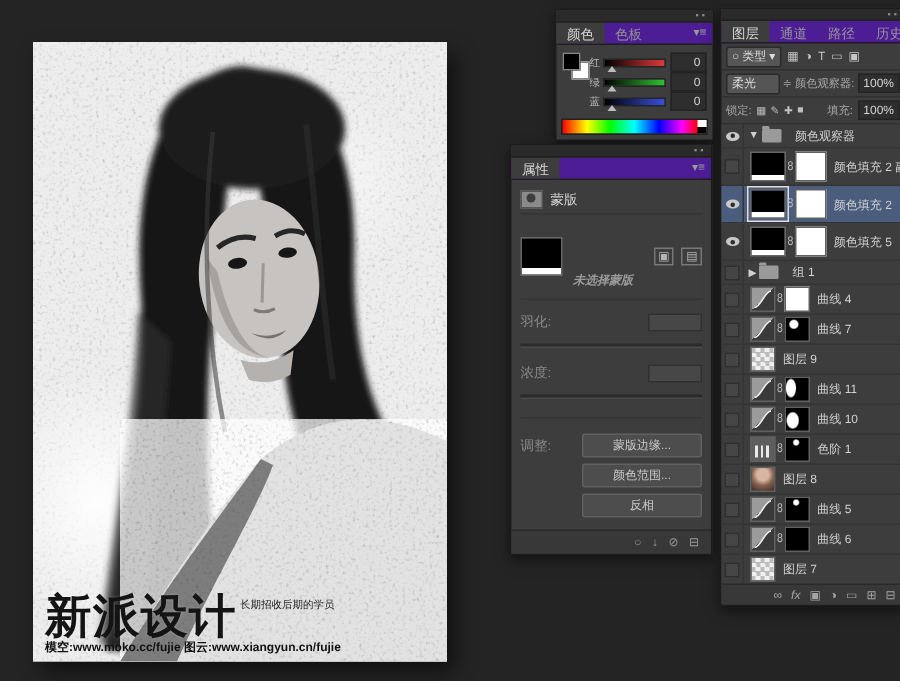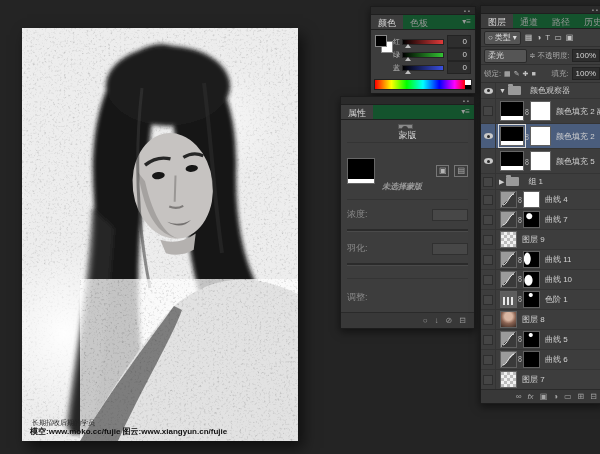--- a/index.html
+++ b/index.html
@@ -15,21 +15,21 @@
                 text-shadow:0 0 2px rgba(255,255,255,.25);}
   .poster-sub{margin-left:2px;padding-top:3px;}
   .poster-subtitle{font-size:15px;font-weight:700;color:#1d1d1d;}
   .poster-tagline{font-size:7px;margin-top:2px;color:#222;}
   .poster-contact{font-size:8px;font-weight:700;margin-top:3px;color:#232323;}
   .poster-links{font-size:8px;font-weight:700;margin-top:2px;color:#101010;}
   
   .panel{position:absolute;background:#3d3d3d;border:1px solid #1c1c1c;box-shadow:0 3px 8px rgba(0,0,0,.5);}
   .grip{height:7px;background:#2a2a2a;border-bottom:1px solid #1f1f1f;position:relative;}
   .grip .dots{position:absolute;right:3px;top:1px;font-size:6px;color:#8f8f8f;letter-spacing:2px;}
-  .tabbar{height:14px;background:#14532d;display:flex;align-items:stretch;border-bottom:1px solid #1f1f1f;}
+  .tabbar{height:14px;background:#4c1d95;display:flex;align-items:stretch;border-bottom:1px solid #1f1f1f;}
   .tab{font-size:9px;padding:2px 7px 0;color:#969696;white-space:nowrap;}
   .tab.active{background:#3d3d3d;color:#d8d8d8;}
   .tabmenu{margin-left:auto;color:#9a9a9a;font-size:8px;padding:2px 4px 0;}
   .vbox{background:#2e2e2e;border:1px solid #232323;color:#d5d5d5;font-size:8px;text-align:right;
         padding:1px 3px;}
   
   .colorpanel{left:370px;top:6px;width:104px;}
   .cp-body{display:flex;padding:5px 4px 3px;}
   .cp-swatches{position:relative;width:18px;height:22px;flex:none;}
   .cp-fg{position:absolute;left:0;top:0;width:10px;height:10px;background:#000;border:1px solid #888;z-index:2;}
@@ -43,21 +43,21 @@
   .tr{background:linear-gradient(90deg,#000,#e03a3a);}
   .tg{background:linear-gradient(90deg,#000,#33c333);}
   .tb{background:linear-gradient(90deg,#000,#3a4fe0);}
   .cp-val{width:16px;}
   .cp-spectrum{height:9px;margin:2px 3px 3px;position:relative;border:1px solid #222;
      background:linear-gradient(90deg,#f00,#ff0 17%,#0f0 33%,#0ff 50%,#00f 67%,#f0f 83%,#f00 94%,#fff 94%);}
   .cp-spectrum .bw{position:absolute;right:0;top:0;height:100%;width:6px;background:linear-gradient(#fff 0 50%,#000 50%);}
   
   .propspanel{left:340px;top:96px;width:133px;}
   .pp-body{padding:4px 6px 2px;}
-  .pp-head{display:flex;align-items:center;height:18px;border-bottom:1px solid #343434;flex-direction:column;}
+  .pp-head{display:flex;align-items:center;height:18px;border-bottom:1px solid #343434;}
   .mask-ico{width:13px;height:10px;background:#8a8a8a;border:1px solid #555;margin-right:5px;position:relative;}
   .mask-ico:after{content:"";position:absolute;left:3px;top:1px;width:6px;height:6px;border-radius:50%;background:#3d3d3d;}
   .pp-head-label{font-size:9px;color:#d5d5d5;}
   .pp-sel{display:flex;align-items:center;padding:6px 0 7px;border-bottom:1px solid #343434;}
   .pp-thumb{width:26px;height:24px;background:linear-gradient(#000 0 82%,#fff 82%);border:1px solid #666;}
   .pp-selname{font-size:8px;font-style:italic;font-weight:700;color:#9b9b9b;margin-left:7px;margin-top:32px;}
   .pp-selicons{margin-left:auto;display:flex;gap:5px;color:#b5b5b5;font-size:9px;}
   .pp-selicons span{border:1px solid #777;padding:0 2px;font-size:8px;line-height:10px;}
   .pp-slider{padding:8px 0 2px;border-bottom:0;}
   .pp-srowtop{display:flex;align-items:center;}
@@ -171,20 +171,21 @@
 
       <path d="M120,60 C112,130 116,200 128,260" stroke="#3a3a3a" stroke-width="3" fill="none" opacity=".55"></path>
       <path d="M182,55 C190,120 192,170 200,225" stroke="#303030" stroke-width="4" fill="none" opacity=".5"></path>
 
       <path d="M152,278 C195,242 238,248 276,266 L276,413 L58,413 C92,358 122,312 152,278 Z" fill="#8c8c8c"></path>
       <path d="M152,278 C195,242 238,248 276,266 L276,413 L58,413 C92,358 122,312 152,278 Z" filter="url(#sparkle)" opacity=".75"></path>
       <path d="M160,282 C150,310 120,360 96,413 L58,413 C92,358 126,314 152,278 Z" fill="#2a2a2a" opacity=".55"></path>
     </svg>
     <div class="poster">
       <div class="poster-top">
+        <span class="poster-title">新派设计</span>
         <span class="poster-sub">
           <div class="poster-tagline">长期招收后期的学员</div>
         </span>
       </div>
       <div class="poster-links">模空:www.moko.cc/fujie  图云:www.xiangyun.cn/fujie</div>
     </div>
   </div>
 
   <div class="panel colorpanel">
     <div class="grip">
@@ -239,34 +240,39 @@
       <div class="pp-sel">
         <span class="pp-thumb"></span>
         <span class="pp-selname">未选择蒙版</span>
         <span class="pp-selicons">
           <span>▣</span>
           <span>▤</span>
         </span>
       </div>
       <div class="pp-slider">
         <div class="pp-srowtop">
+          <span class="pp-slabel">羽化:</span>
+          <span class="pp-sval"></span>
+        </div>
+        <div class="pp-strack"></div>
+      </div>
+      <div class="pp-slider">
+        <div class="pp-srowtop">
           <span class="pp-slabel">浓度:</span>
           <span class="pp-sval"></span>
         </div>
         <div class="pp-strack"></div>
       </div>
-      <div class="pp-slider">
-        <div class="pp-srowtop">
-          <span class="pp-slabel">羽化:</span>
-          <span class="pp-sval"></span>
-        </div>
-        <div class="pp-strack"></div>
-      </div>
       <div class="pp-refine">
         <span class="pp-rlabel">调整:</span>
+        <span class="pp-btns">
+          <span class="pbtn">蒙版边缘...</span>
+          <span class="pbtn">颜色范围...</span>
+          <span class="pbtn">反相</span>
+        </span>
       </div>
     </div>
     <div class="pp-foot">
       <span>○</span>
       <span>↓</span>
       <span>⊘</span>
       <span>⊟</span>
     </div>
   </div>
 
@@ -292,21 +298,21 @@
         <span>T</span>
         <span>▭</span>
         <span>▣</span>
       </span>
     </div>
     <div class="lp-blend">
       <span class="lp-combo" style="width:46px;">
         <span>柔光</span>
       </span>
       <span class="lp-lbl">≑</span>
-      <span class="lp-lbl">不透明度:</span>
+      <span class="lp-lbl">颜色观察器:</span>
       <span class="vbox">100%</span>
     </div>
     <div class="lp-lock">
       <span class="lp-lbl">锁定:</span>
       <span class="lp-lockicons">
         <span>▦</span>
         <span>✎</span>
         <span>✚</span>
         <span>■</span>
       </span>

